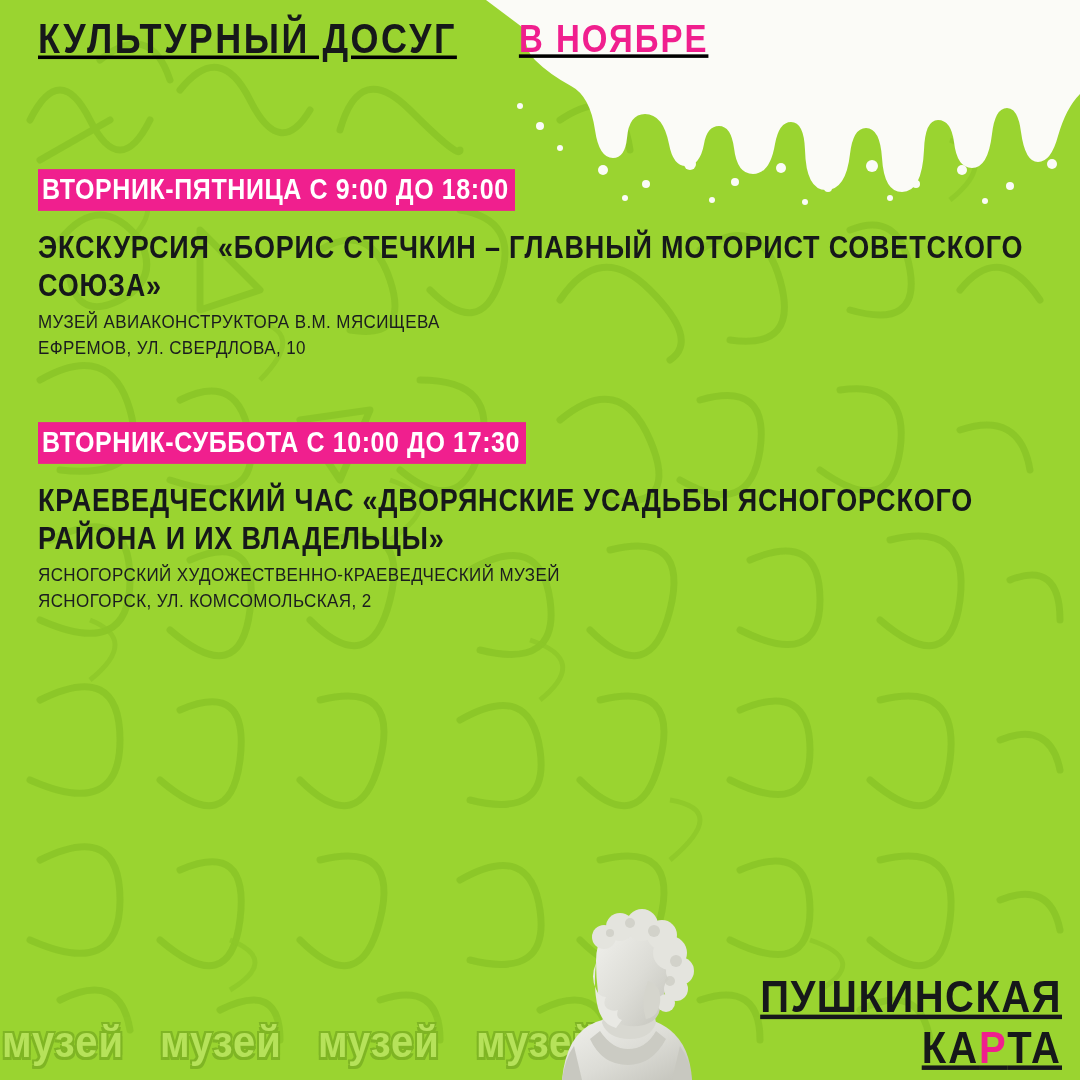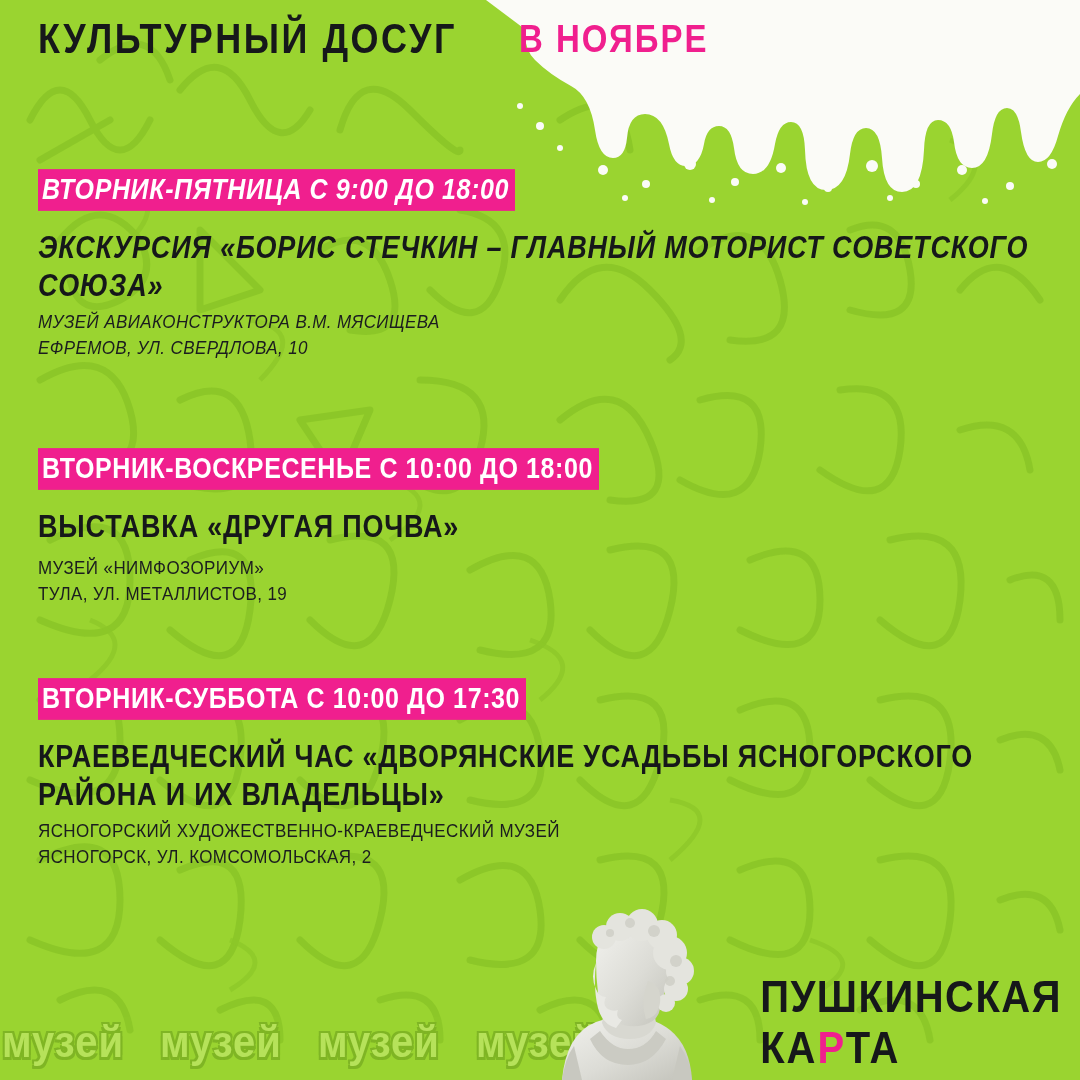--- a/index.html
+++ b/index.html
@@ -41,20 +41,21 @@
 
   
   .header {
     position: absolute;
     top: 18px;
     left: 38px;
     z-index: 3;
     display: flex;
     align-items: center;
     gap: 26px;
+    text-decoration: underline;
   }
   .header-title {
     font-size: 36px;
     font-weight: bold;
     letter-spacing: 2.5px;
     color: #16181a;
     white-space: nowrap;
     transform: scaleY(1.18);
     transform-origin: left center;
   }
@@ -107,21 +108,21 @@
   .event-place, .event-addr {
     font-size: 17px;
     letter-spacing: 0.4px;
     color: #1b1d1f;
     line-height: 1.42;
     transform: scaleY(1.1);
     transform-origin: left top;
   }
   .event-addr { margin-top: 2px; }
 
-  .ev-0 { margin-bottom: 92px; font-style: italic; }
+  .ev-0 { margin-bottom: 66px; }
   .ev-1 { margin-bottom: 76px; }
 
   
   .museum-row {
     position: absolute;
     left: 0;
     bottom: 8px;
     width: 1080px;
     height: 60px;
     z-index: 2;
@@ -153,21 +154,23 @@
     height: 175px;
     z-index: 4;
   }
 
   
   .pk-logo {
     position: absolute;
     right: 18px;
     bottom: 14px;
     z-index: 5;
+    text-align: right;
     color: #16181a;
+    text-decoration: underline;
   }
   .pk-logo .l1 {
     font-size: 40px;
     font-weight: bold;
     letter-spacing: 1.5px;
     line-height: 0.95;
     transform: scaleY(1.12);
     transform-origin: right bottom;
     white-space: nowrap;
   }
@@ -288,26 +291,20 @@
 
 <div class="events">
 
   <div class="event ev-0">
     <div class="event-when">ВТОРНИК-ПЯТНИЦА С 9:00 ДО 18:00</div>
     <div class="event-title">ЭКСКУРСИЯ «БОРИС СТЕЧКИН – ГЛАВНЫЙ МОТОРИСТ СОВЕТСКОГО СОЮЗА»</div>
     <div class="event-place">МУЗЕЙ АВИАКОНСТРУКТОРА В.М. МЯСИЩЕВА</div>
     <div class="event-addr">ЕФРЕМОВ, УЛ. СВЕРДЛОВА, 10</div>
   </div>
 
-  <div class="event ev-1">
-    <div class="event-when">ВТОРНИК-ВОСКРЕСЕНЬЕ С 10:00 ДО 18:00</div>
-    <div class="event-title">ВЫСТАВКА «ДРУГАЯ ПОЧВА»</div>
-    <div class="event-place">МУЗЕЙ «НИМФОЗОРИУМ»</div>
-    <div class="event-addr">ТУЛА, УЛ. МЕТАЛЛИСТОВ, 19</div>
-  </div>
 
   <div class="event ev-2">
     <div class="event-when">ВТОРНИК-СУББОТА С 10:00 ДО 17:30</div>
     <div class="event-title">КРАЕВЕДЧЕСКИЙ ЧАС «ДВОРЯНСКИЕ УСАДЬБЫ ЯСНОГОРСКОГО РАЙОНА И ИХ ВЛАДЕЛЬЦЫ»</div>
     <div class="event-place">ЯСНОГОРСКИЙ ХУДОЖЕСТВЕННО-КРАЕВЕДЧЕСКИЙ МУЗЕЙ</div>
     <div class="event-addr">ЯСНОГОРСК, УЛ. КОМСОМОЛЬСКАЯ, 2</div>
   </div>
 
 </div>
 

